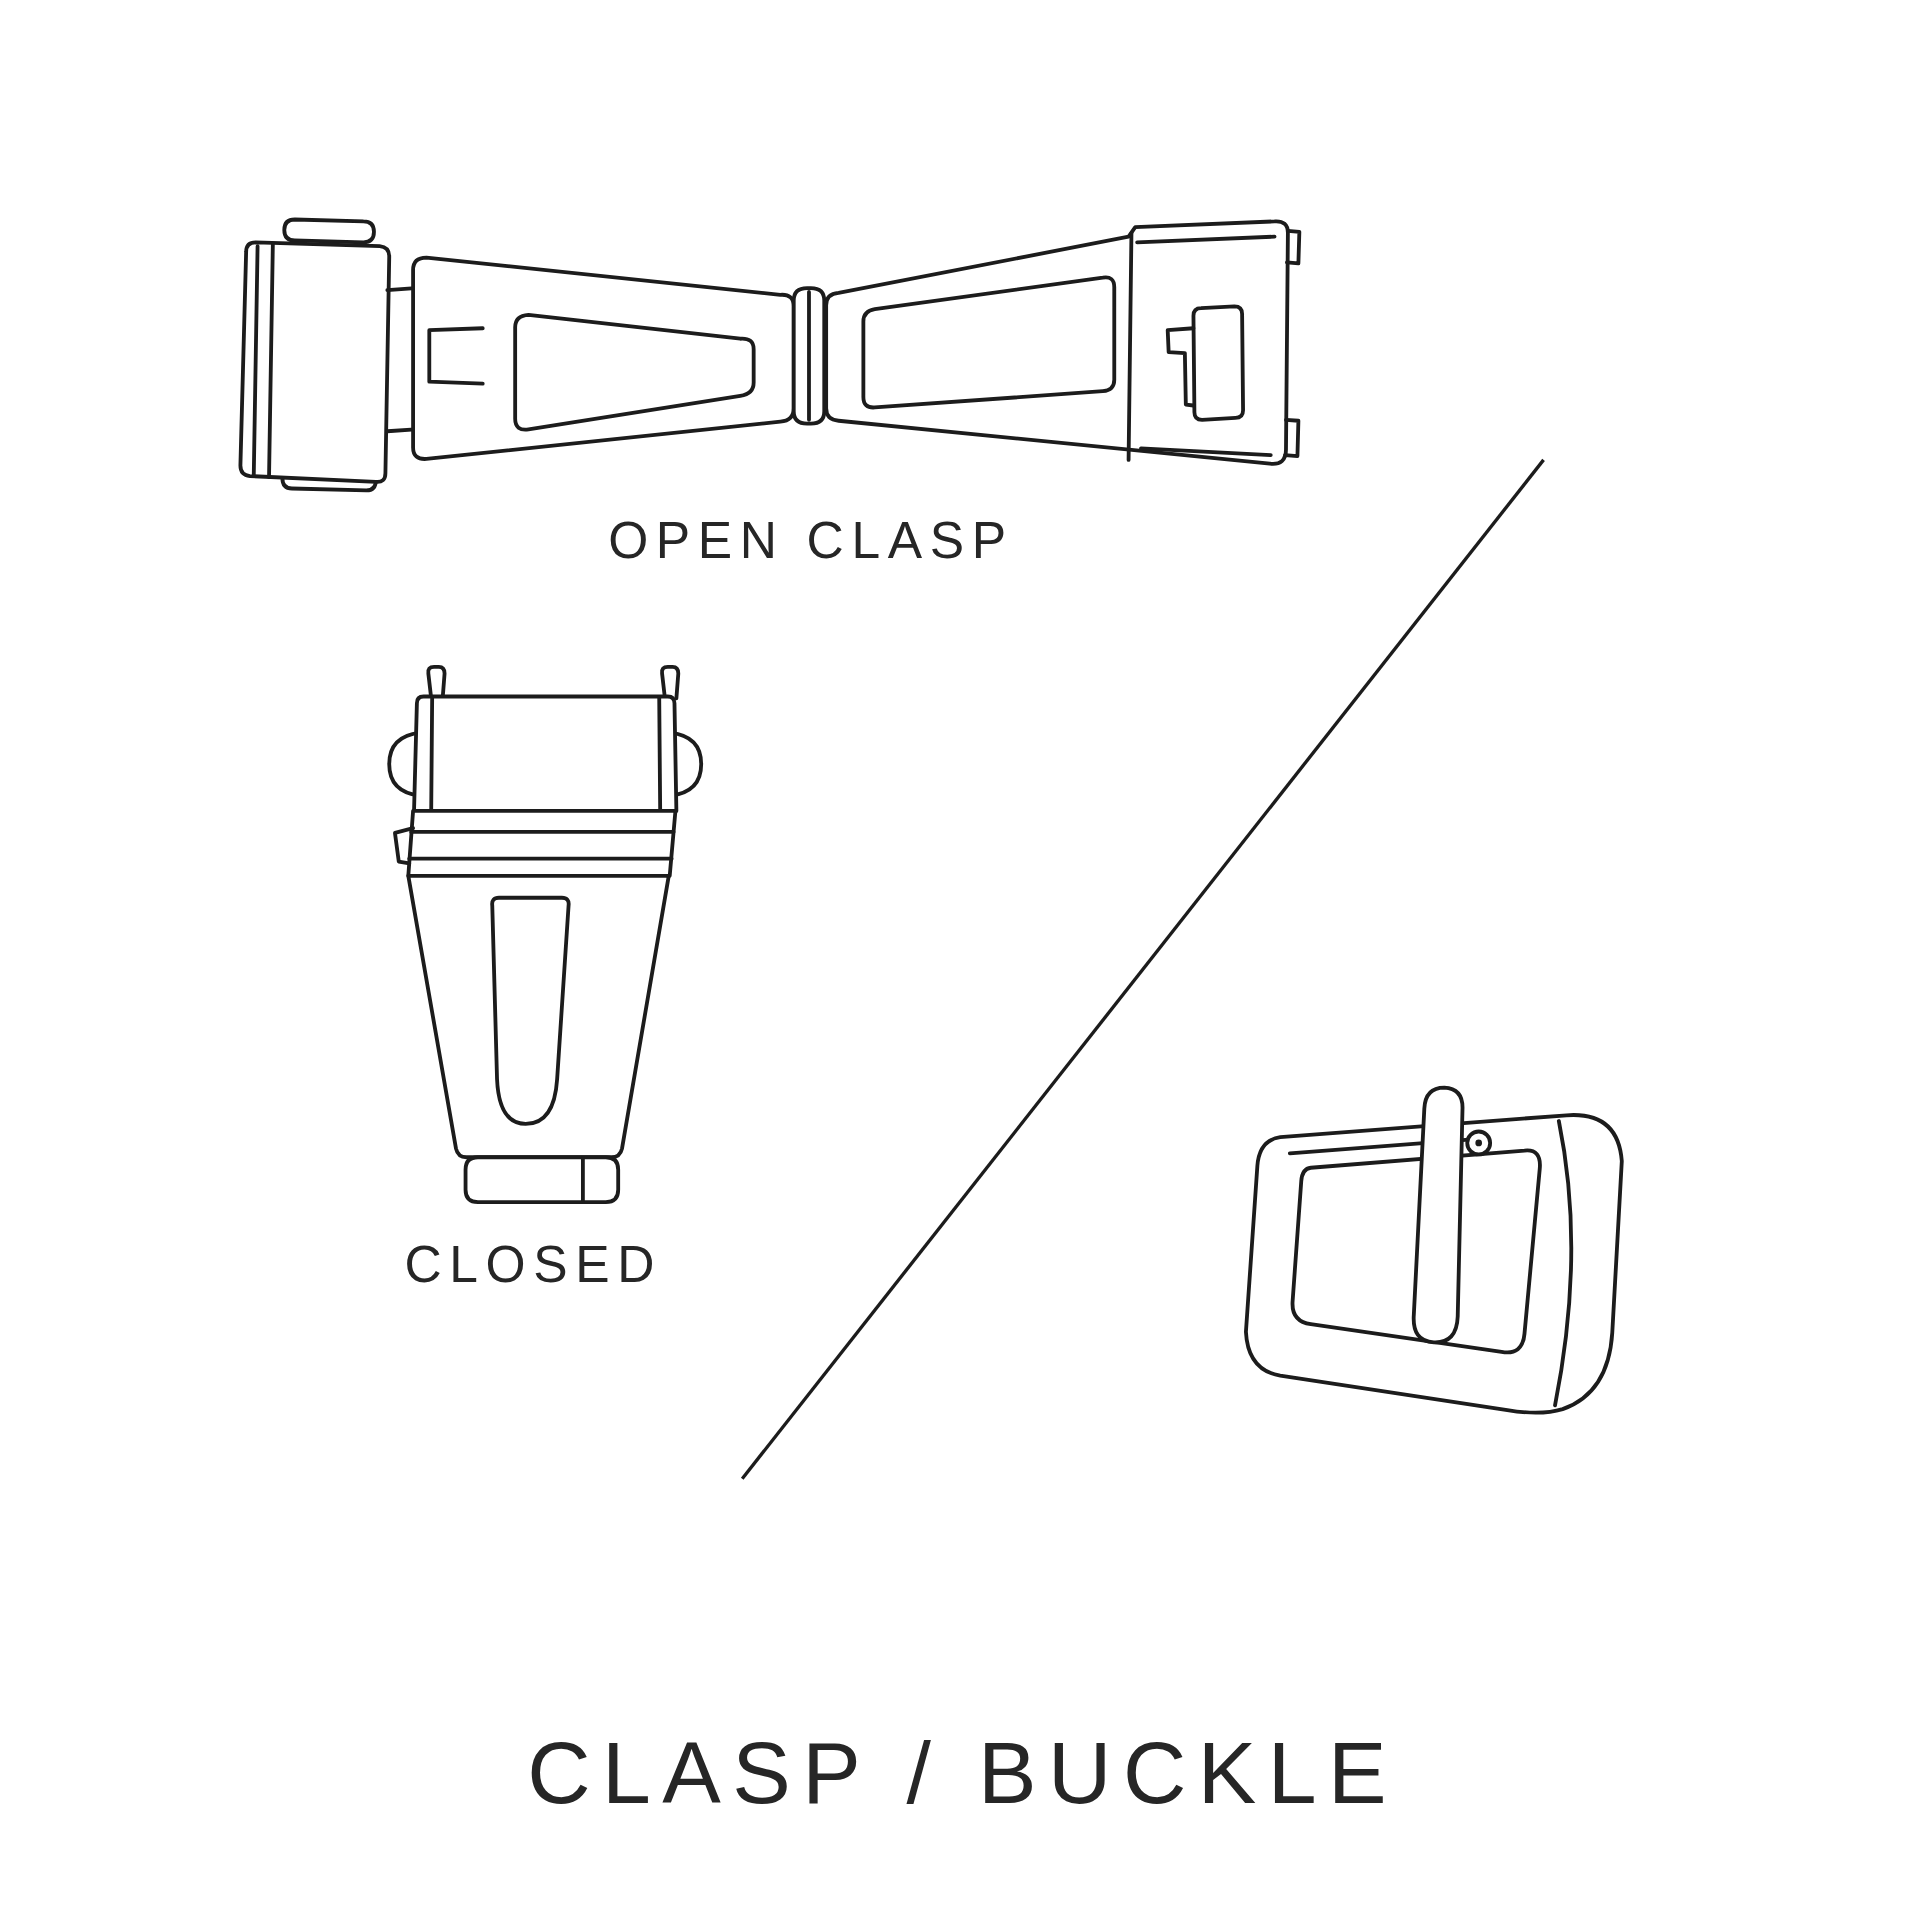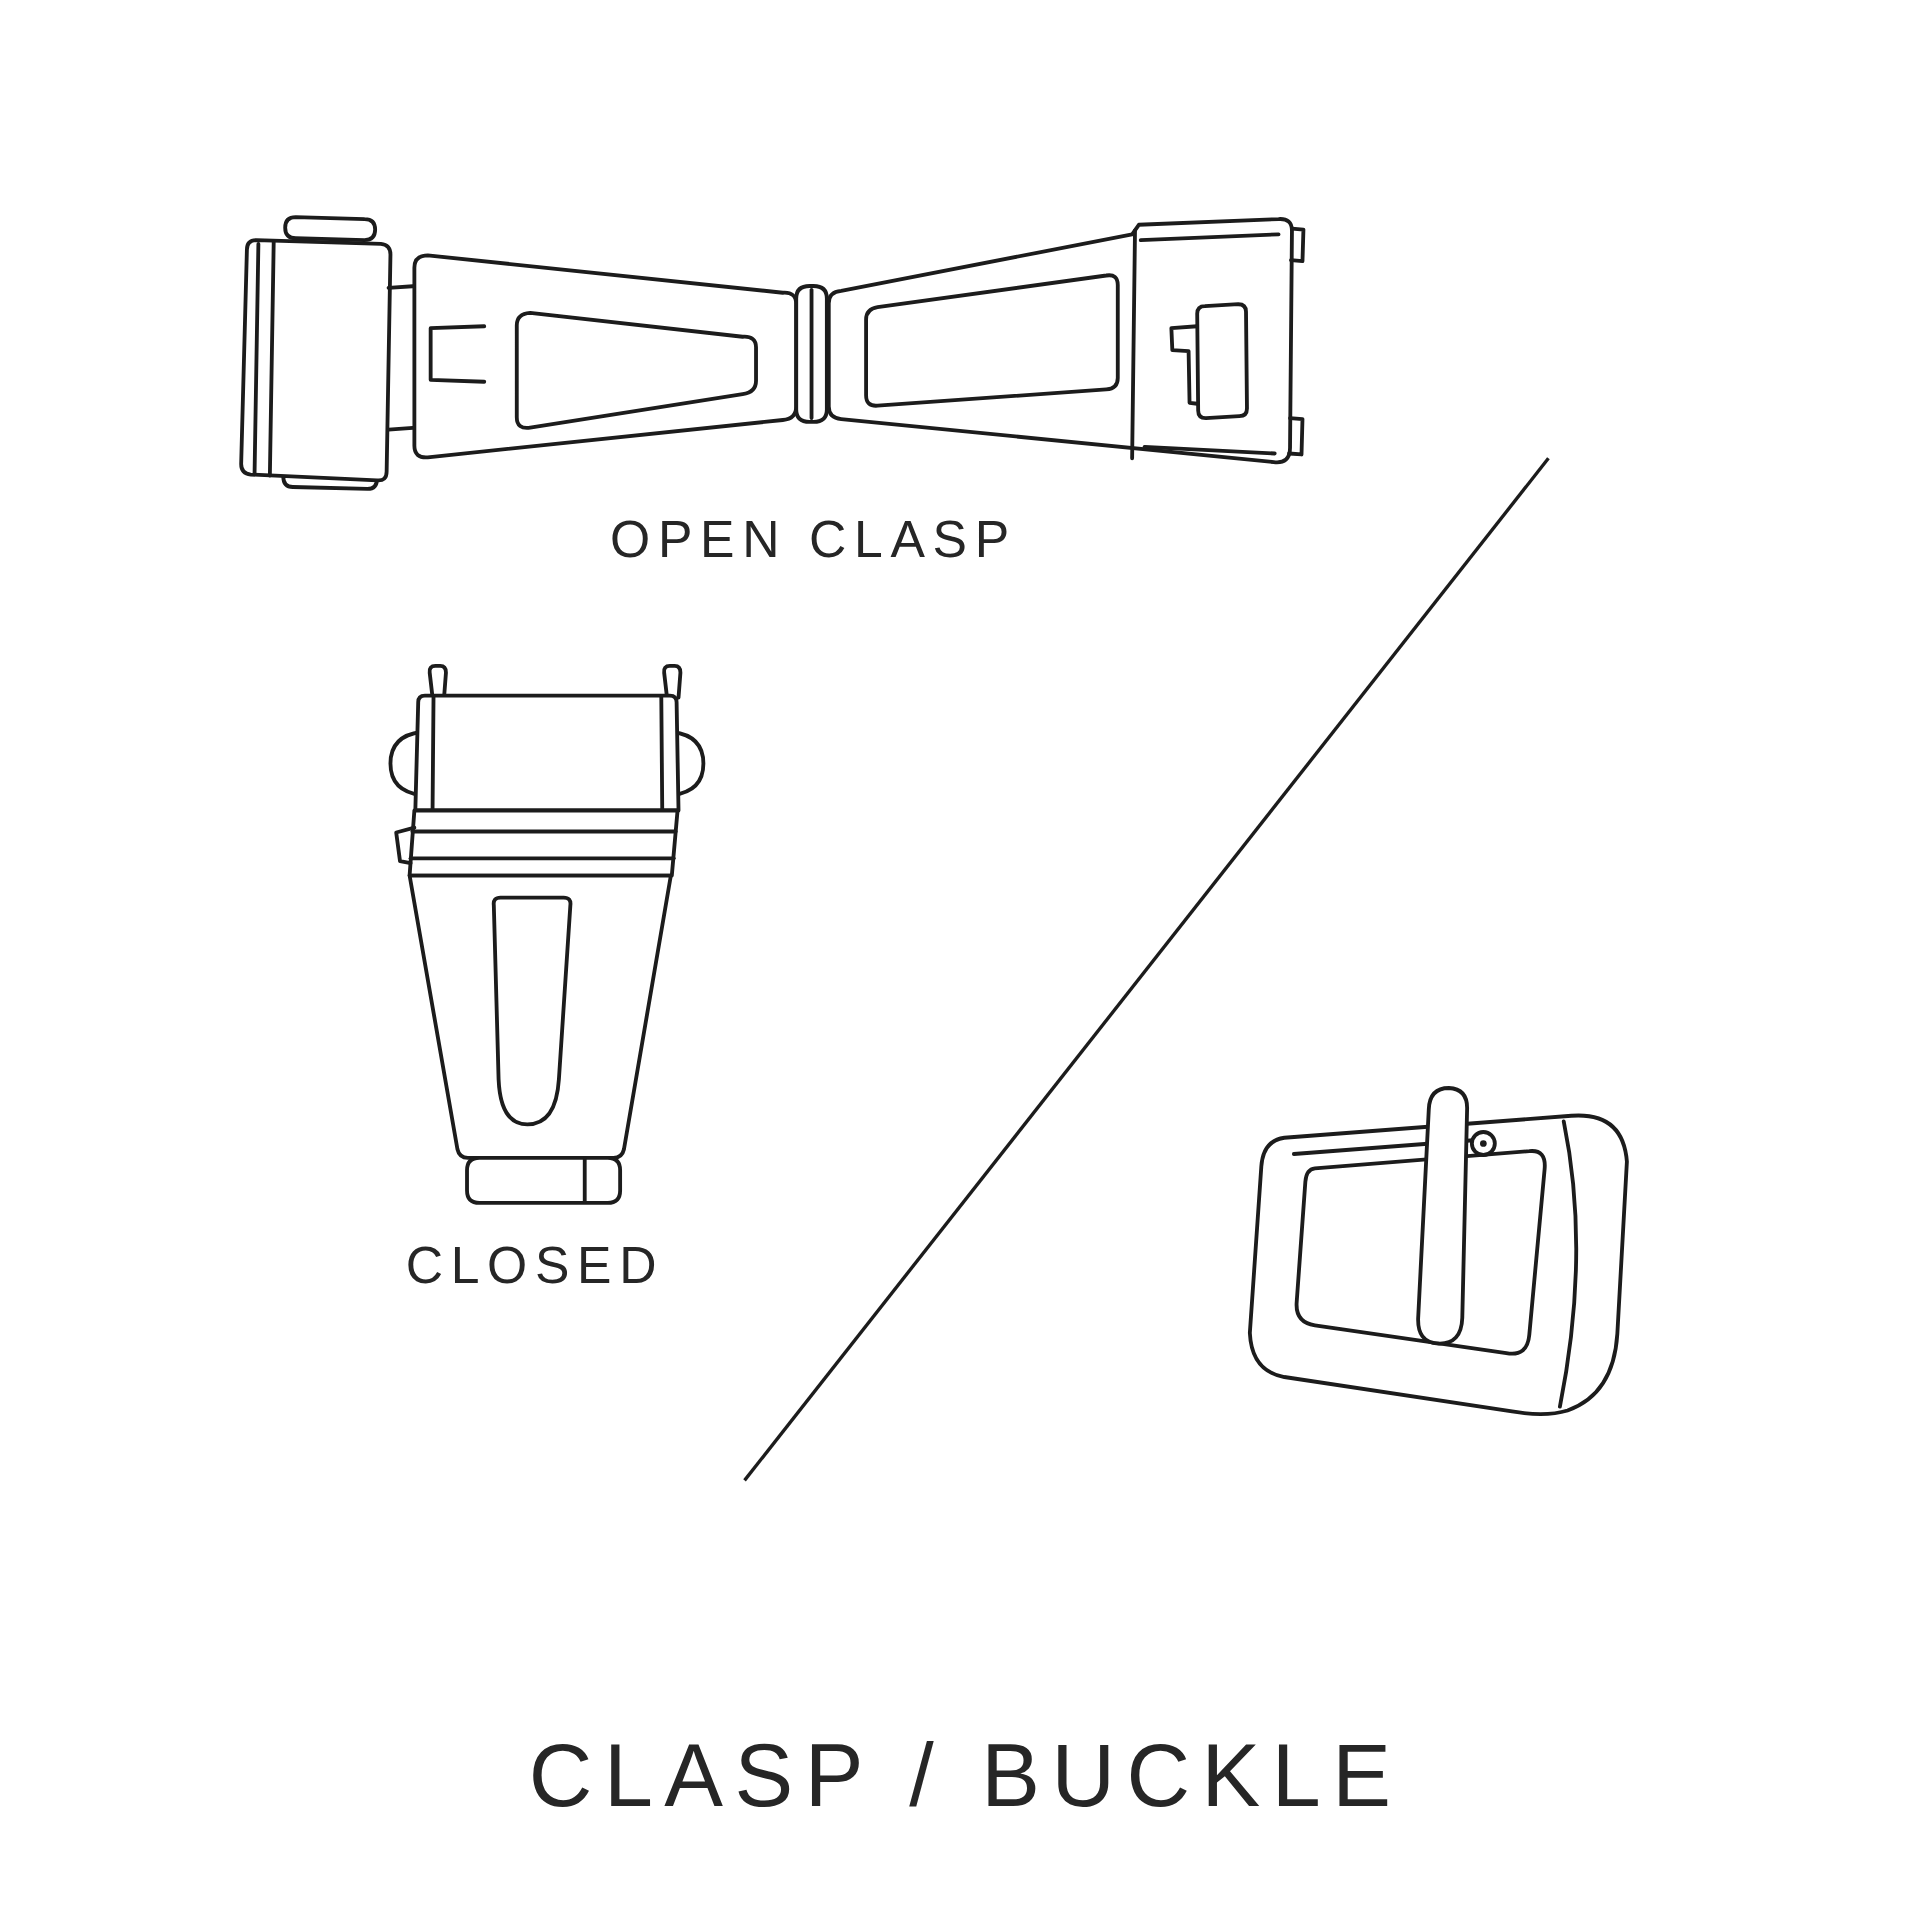--- a/index.html
+++ b/index.html
@@ -7,21 +7,20 @@
     padding: 0;
     background: #ffffff;
   }
   .canvas {
     position: relative;
     width: 1908px;
     height: 1931px;
     background: #ffffff;
     font-family: "Liberation Sans", sans-serif;
     overflow: hidden;
-    padding-left: 6px;
   }
   .canvas svg {
     position: absolute;
     inset: 0;
     width: 100%;
     height: 100%;
   }
   svg text {
     font-family: "Liberation Sans", sans-serif;
     fill: #262626;

